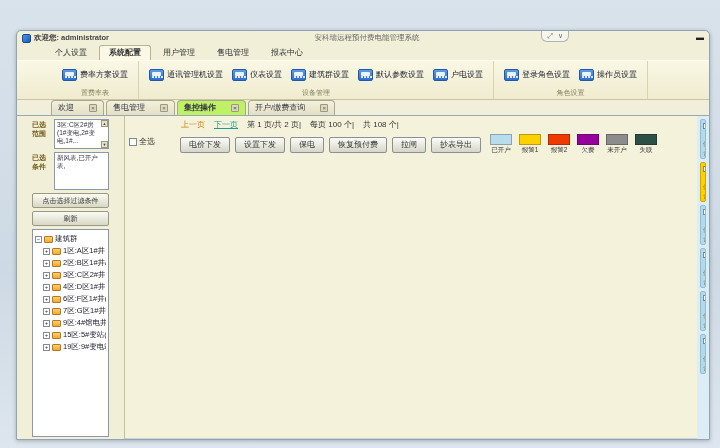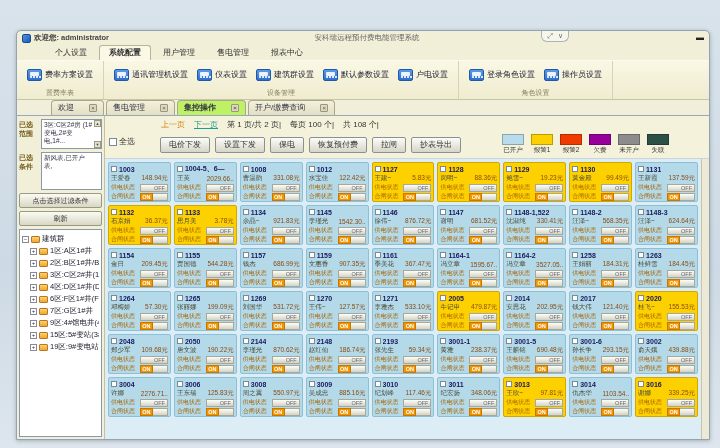--- a/index.html
+++ b/index.html
@@ -23,21 +23,21 @@
   .btn-min { margin-left:auto; font-size:8px; color:#222; line-height:10px; cursor:default; }
 
   
   .rtabs { height:15px; display:flex; align-items:flex-end; padding-left:28px; gap:2px; flex:0 0 auto; }
   .rtab { font-size:8px; color:#333; padding:1px 9px 2px; border:1px solid transparent; border-bottom:none;
     border-radius:3px 3px 0 0; white-space:nowrap; }
   .rtab.active { background:#fbf8e6; border-color:#b9b594; font-weight:bold; }
 
   
   .ribbon { height:40px; flex:0 0 auto; display:flex; align-items:stretch;
-    background:linear-gradient(180deg,#faf7e4,#efecd0); border-top:1px solid #fdfbf0; border-bottom:1px solid #c9c5a2; }
+    background:linear-gradient(180deg,#faf7e4,#efecd0); border-top:1px solid #fdfbf0; border-bottom:1px solid #c9c5a2;padding-left:35px; }
   .rgroup { display:flex; flex-direction:column; border-right:1px solid #d8d4b2; padding:0 4px; }
   .rg-buttons { flex:1; display:flex; align-items:center; gap:9px; padding:1px 6px; }
   .rg-label { text-align:center; font-size:7px; color:#86825e; padding-bottom:1px; }
   .rbtn { display:flex; align-items:center; gap:3px; cursor:default; }
   .rb-icon { width:15px; height:12px; border-radius:2px; background:linear-gradient(180deg,#5b9be6,#2f6fd0);
     border:1px solid #2158a8; position:relative; flex:0 0 auto; }
   .rb-icon .scr { position:absolute; left:2px; right:2px; top:2px; height:4px; background:#eaf3ff; border-radius:1px; }
   .rb-icon .dots { position:absolute; left:2px; bottom:2px; width:2px; height:2px; background:#dce9fa;
     box-shadow:3px 0 0 #dce9fa,6px 0 0 #dce9fa,9px 0 0 #dce9fa; }
   .rb-label { font-size:8px; color:#223; white-space:nowrap; }
@@ -49,22 +49,22 @@
     background:linear-gradient(180deg,#f4f1dc,#e2dfc4); border:1px solid #a8a88c; border-bottom:none;
     border-radius:4px 4px 0 0; white-space:nowrap; }
   .dtab.active { background:#bef264; font-weight:bold; }
   .dt-close { width:8px; height:8px; font-size:6px; line-height:7px; text-align:center; color:#556;
     background:#ddd8bc; border:1px solid #99987e; border-radius:1px; }
 
   
   .content { flex:1; display:flex; min-height:0; }
 
   
-  .sidebar { width:88px; flex:0 0 auto; background:#f2efd8; border-right:1px solid #c5c1a0;
-    padding:3px 2px 2px; display:flex; flex-direction:column; gap:3px; min-height:0; }
+  .sidebar { width:108px; flex:0 0 auto; background:#f2efd8; border-right:1px solid #c5c1a0;
+    padding:3px 15px 2px; display:flex; flex-direction:column; gap:3px; min-height:0; }
   .side-row { display:flex; gap:2px; }
   .side-label { width:20px; flex:0 0 auto; font-size:7px; font-weight:bold; color:#77601f; line-height:1.25; padding-top:2px; }
   .side-box { flex:1; background:#fff; border:1px solid #8a99a5; font-size:6.5px; color:#334;
     padding:1px 8px 1px 2px; overflow:hidden; position:relative; line-height:1.25; }
   .box-range { height:30px; }
   .box-cond { height:38px; }
   .sb-arrow { position:absolute; right:0; width:7px; height:7px; background:#e8e4cc; border:1px solid #9a9880;
     font-size:4px; line-height:6px; text-align:center; color:#444; }
   .sb-up { top:0; } .sb-down { bottom:0; }
   .side-btn { height:15px; font-size:7px; color:#333; background:linear-gradient(180deg,#fbfbf4,#d9d7c4);
@@ -74,21 +74,21 @@
     overflow:hidden; min-height:0; }
   .tree-row { display:flex; align-items:center; gap:2px; margin-top:2px; white-space:nowrap; overflow:hidden; }
   .tree-row.child { margin-left:8px; }
   .expander { width:7px; height:7px; flex:0 0 auto; border:1px solid #889; background:#fff;
     font-size:6px; line-height:5px; text-align:center; color:#335; }
   .folder { width:9px; height:7px; flex:0 0 auto; background:linear-gradient(180deg,#ffd070,#f0a830);
     border:1px solid #b87820; border-radius:1px; }
   .ti-label { color:#223; overflow:hidden; }
 
   
-  .main { flex:1; display:flex; flex-direction:column; min-width:0; }
+  .main { flex:1; display:flex; flex-direction:row; min-width:0; }
   .toolzone { background:#f5f2dc; border-bottom:1px solid #ccd4da; padding:2px 4px 3px; flex:0 0 auto; }
   .pager { height:13px; display:flex; align-items:center; gap:9px; padding-left:52px; font-size:8px; white-space:nowrap; }
   .pg-prev { color:#d4820a; } .pg-next { color:#1f9e8e; text-decoration:underline; }
   .pg-info { color:#333; }
   .toolrow { display:flex; align-items:flex-start; margin-top:2px; }
   .selall { display:flex; align-items:center; gap:2px; font-size:8px; color:#333; margin-right:25px; padding-top:3px; white-space:nowrap; }
   .cb { width:8px; height:8px; background:#fff; border:1px solid #7a8a96; flex:0 0 auto; }
   .tb-btn { height:16px; padding:0 8px; margin-right:5px; font-size:8px; color:#333;
     background:linear-gradient(180deg,#fdfdf8,#d5d5c8); border:1px solid #8a9098; border-radius:2px;
     white-space:nowrap; font-family:inherit; cursor:default; }

